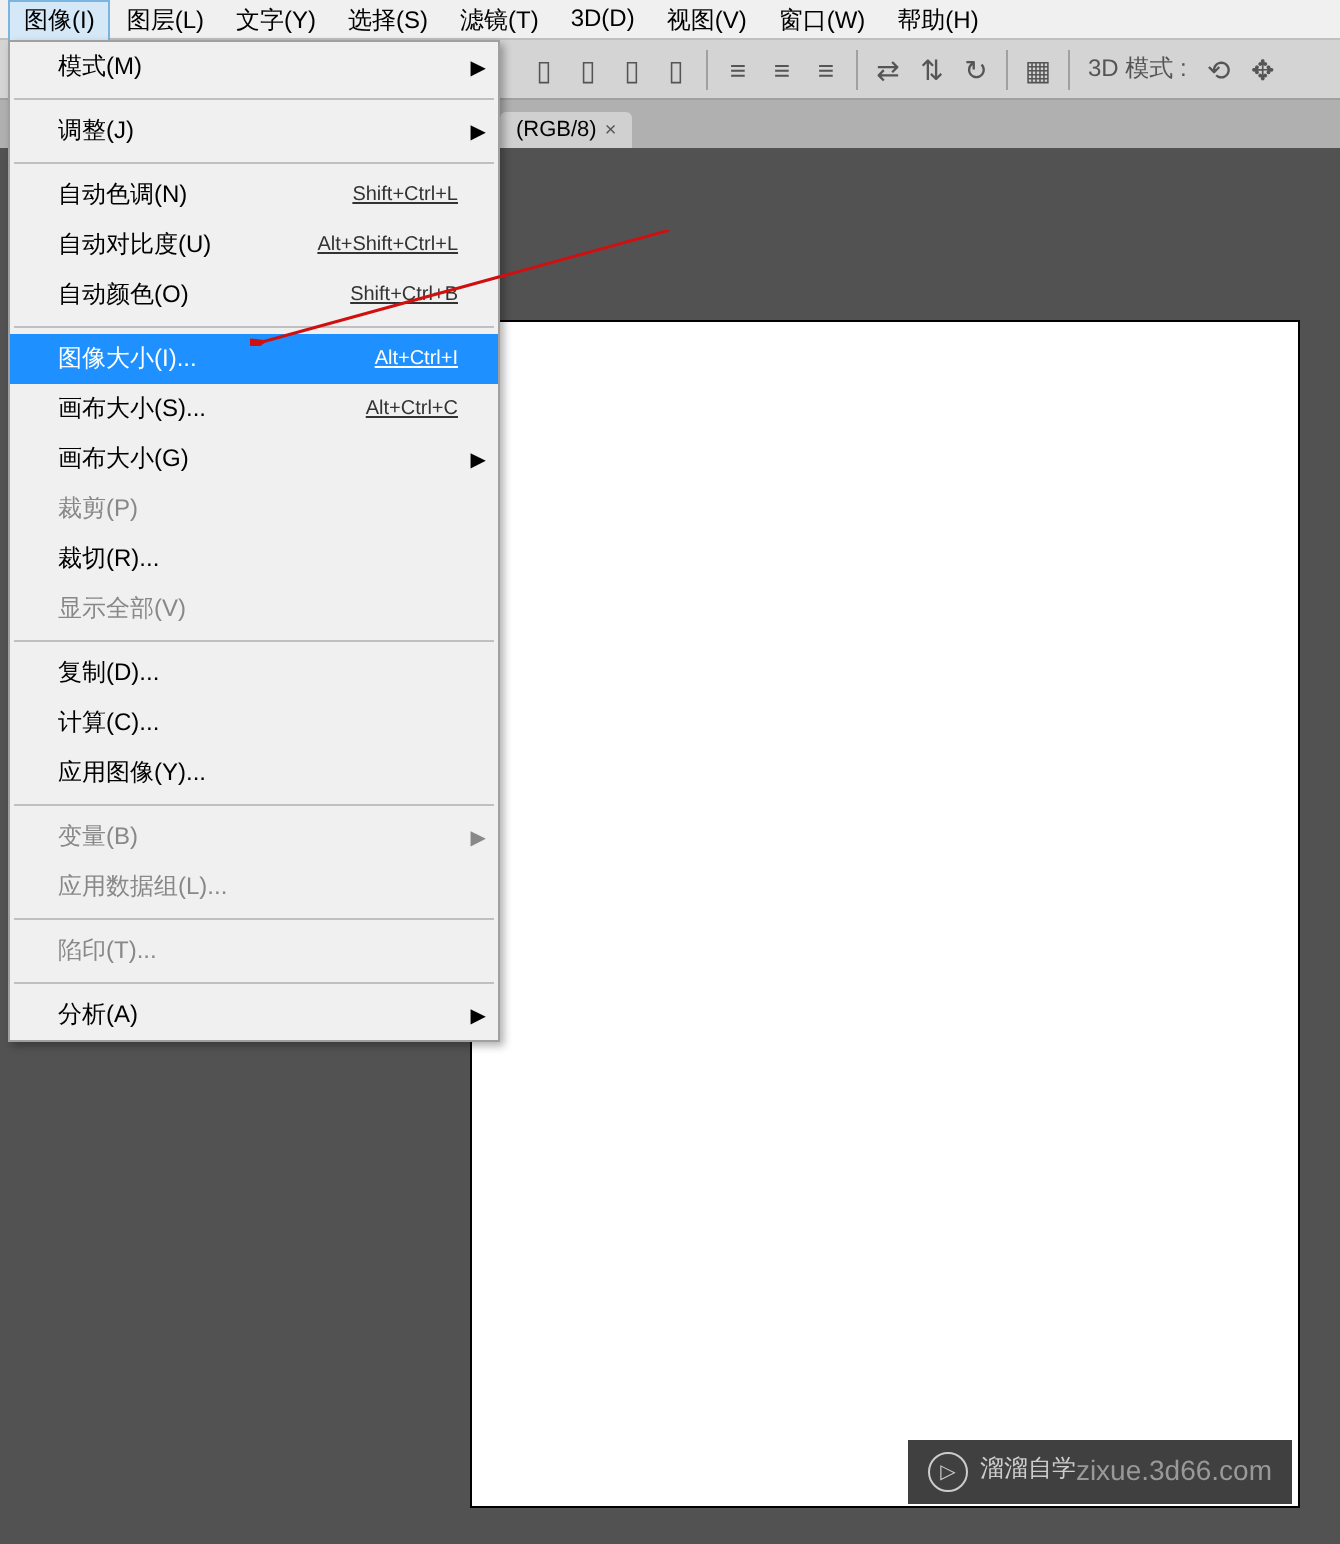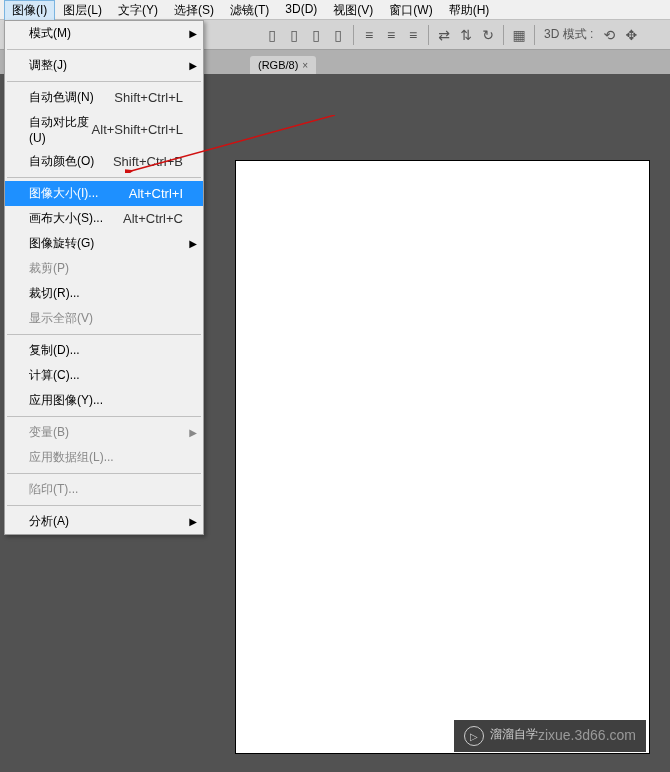--- a/index.html
+++ b/index.html
@@ -14,25 +14,25 @@
     .toolbar-icon { width: 20px; height: 20px; display: inline-flex; align-items: center; justify-content: center; color: #555; font-size: 14px; }
     .toolbar-label { color: #555; font-size: 12px; margin: 1px 4px; }
     
     .tabs { background: #b0b0b0; height: 24px; display: flex; align-items: flex-end; padding-left: 250px; }
     .tab { background: #d0d0d0; padding: 3px 8px; font-size: 11px; border-top-left-radius: 3px; border-top-right-radius: 3px; display: flex; align-items: center; gap: 4px; }
     .tab-close { font-size: 10px; color: #555; cursor: pointer; }
     
     .workspace { position: absolute; top: 74px; left: 0; right: 0; bottom: 0; background: #525252; }
     .canvas { position: absolute; top: 86px; left: 235px; width: 415px; height: 594px; background: #fff; border: 1px solid #000; }
     
-    .dropdown { position: absolute; top: 20px; left: 4px; width: 200px; background: #f0f0f0; border: 1px solid #a0a0a0; box-shadow: 2px 2px 4px rgba(0,0,0,0.3); z-index: 100; }
+    .dropdown { position: absolute; top: 20px; left: 4px; width: 246px; background: #f0f0f0; border: 1px solid #a0a0a0; box-shadow: 2px 2px 4px rgba(0,0,0,0.3); z-index: 100; }
     .menu-item { display: flex; justify-content: space-between; align-items: center; padding: 4px 20px 4px 24px; color: #000; cursor: pointer; position: relative; }
     .menu-item.disabled { color: #888; }
     .menu-item.highlighted { background: #1e90ff; color: #fff; text-align: right; }
-    .menu-item .shortcut { font-size: 13px; color: #333; }
+    .menu-item .shortcut { font-size: 10px; color: #333; text-decoration: underline; }
     .menu-item.highlighted .shortcut { color: #fff; }
     .menu-item .submenu-arrow { position: absolute; right: 6px; font-size: 10px; }
     .menu-sep { height: 1px; background: #c0c0c0; margin: 3px 2px; }
     
     .arrow-line { position: absolute; top: 115px; left: 125px; width: 210px; height: 58px; z-index: 101; pointer-events: none; }
     
     .watermark { position: absolute; bottom: 20px; right: 24px; background: rgba(30,30,30,0.85); color: #ccc; padding: 6px 10px; display: flex; align-items: center; gap: 6px; font-size: 12px; }
     .watermark .wm-logo { width: 20px; height: 20px; border: 1.5px solid #ccc; border-radius: 50%; display: flex; align-items: center; justify-content: center; font-size: 10px; }
     .watermark .wm-text { display: flex; flex-direction: row; line-height: 1.1; }
     .watermark .wm-url { font-size: 14px; color: #999; }
@@ -111,21 +111,21 @@
   <div class="menu-sep"></div>
   <div class="menu-item highlighted">
       <span>图像大小(I)...</span>
       <span class="shortcut">Alt+Ctrl+I</span>
     </div>
   <div class="menu-item">
       <span>画布大小(S)...</span>
       <span class="shortcut">Alt+Ctrl+C</span>
     </div>
   <div class="menu-item">
-      <span>图像旋转(G)</span>
+      <span>画布大小(G)</span>
       <span class="submenu-arrow">▶</span>
     </div>
   <div class="menu-item disabled">
       <span>裁剪(P)</span>
     </div>
   <div class="menu-item">
       <span>裁切(R)...</span>
     </div>
   <div class="menu-item disabled">
       <span>显示全部(V)</span>

